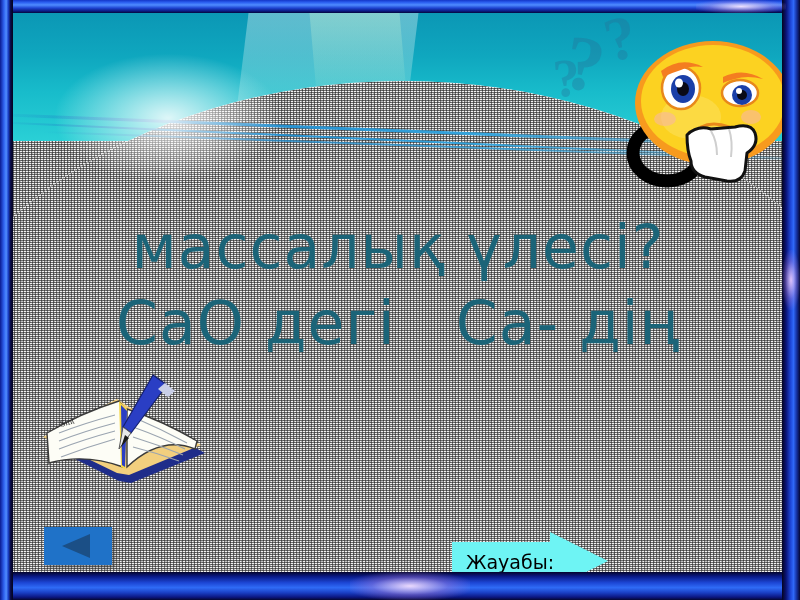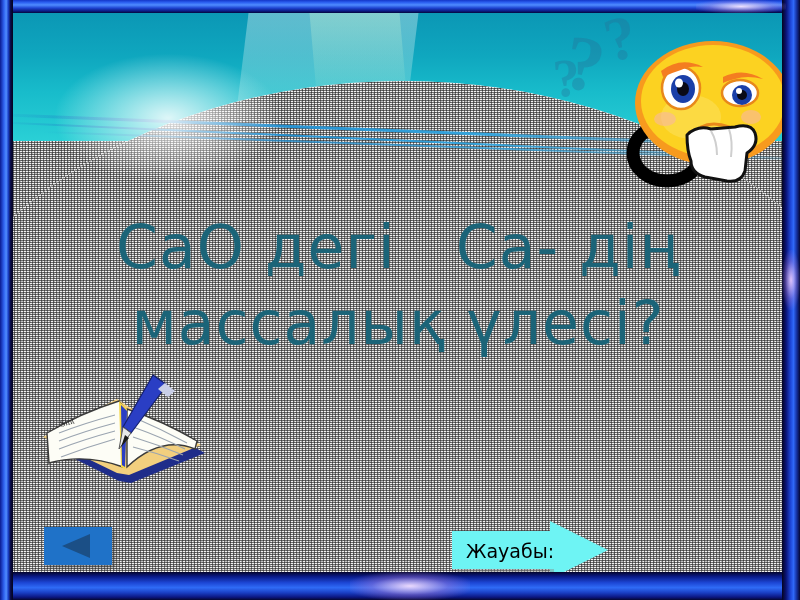--- a/index.html
+++ b/index.html
@@ -223,21 +223,21 @@
   #book {
     position: absolute;
     left: 22px; top: 358px;
     width: 180px; height: 135px;
     z-index: 14;
   }
 
   
   #answer-arrow {
     position: absolute;
-    left: 437px; top: 508px;
+    left: 437px; top: 519px;
     width: 160px; height: 60px;
     z-index: 18;
   }
   #answer-arrow .lbl {
     position: absolute;
     left: 0; top: 11px;
     width: 120px; height: 38px;
     display: flex;
     align-items: center;
     justify-content: center;
@@ -293,22 +293,22 @@
 
     <div id="arc">
       <div class="arcmask"></div>
     </div>
     <div class="swoosh sw1"></div>
     <div class="swoosh sw2"></div>
     <div class="swoosh sw3"></div>
     <div class="hglow"></div>
 
     <div id="question">
+      <span class="ln">массалық үлесі?</span>
       <span class="ln">CaO дегі   Ca- дің</span>
-      <span class="ln">массалық үлесі?</span>
     </div>
 
     <svg id="emoji" viewBox="0 0 180 160">
       <ellipse cx="42" cy="122" rx="34" ry="28" fill="none" stroke="#000000" stroke-width="13"></ellipse>
       <ellipse cx="88" cy="72" rx="78" ry="62" fill="#f79a1e"></ellipse>
       <ellipse cx="88" cy="70" rx="72" ry="56" fill="#fcd221"></ellipse>
       <ellipse cx="66" cy="86" rx="30" ry="22" fill="#fde46a" opacity=".45"></ellipse>
       <ellipse cx="56" cy="57" rx="19" ry="21" fill="#ffffff" stroke="#e8881a" stroke-width="2.5"></ellipse>
       <ellipse cx="58" cy="58" rx="12" ry="14" fill="#1a3fa8"></ellipse>
       <ellipse cx="58" cy="58" rx="6" ry="7" fill="#0a0a16"></ellipse>

